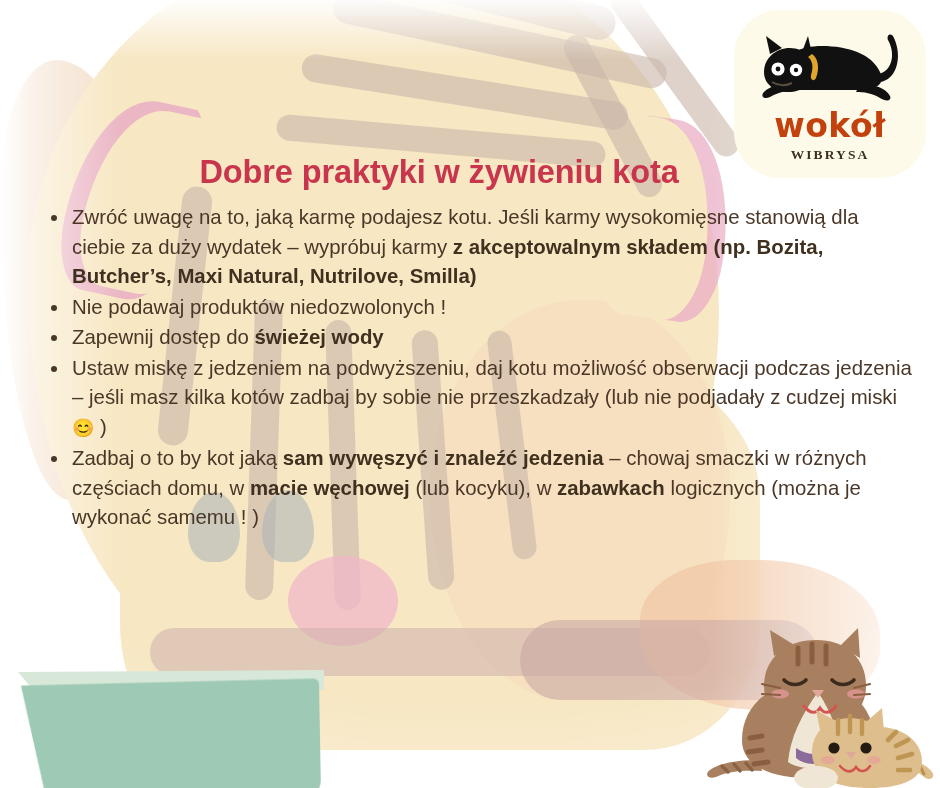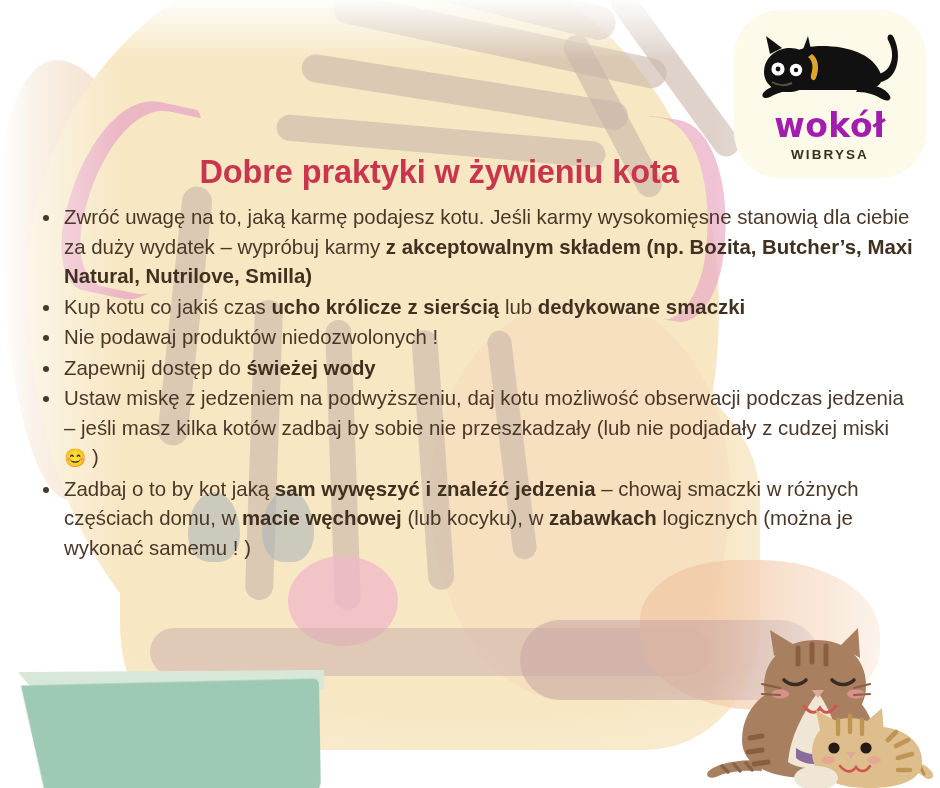--- a/index.html
+++ b/index.html
@@ -224,34 +224,34 @@
     border-radius: 46px 46px 46px 46px;
   }
   .logo-cat { position: absolute; left: 22px; top: 18px; width: 150px; height: 84px; }
   .logo-word {
     position: absolute;
     left: 0; right: 0;
     top: 96px;
     text-align: center;
     font-size: 33px;
     font-weight: bold;
-    color: #a21caf;
+    color: #c2410c;
     letter-spacing: .5px;
     font-family: "DejaVu Sans", sans-serif;
   }
   .logo-sub {
     position: absolute;
     left: 0; right: 0;
     top: 137px;
     text-align: center;
     font-size: 13.5px;
     font-weight: bold;
     letter-spacing: 2.1px;
     color: #3a3024;
-    font-family: Liberation Sans, sans-serif;
+    font-family: Liberation Serif, serif;
   }
 
   
   .content {
     position: absolute;
     left: 0; top: 0;
     width: 940px;
     z-index: 5;
   }
   h1.title {
@@ -260,21 +260,21 @@
     text-align: center;
     font-size: 32.5px;
     font-weight: bold;
     color: #c9354d;
     font-family: "Liberation Sans", sans-serif;
     letter-spacing: -0.1px;
     padding-right: 62px;
   }
   ul.tips {
     list-style: none;
-    margin: 12px 0 0 0;
+    margin: 12px 0 0 8px;
     padding: 0 24px 0 36px;
   }
   ul.tips > li {
     position: relative;
     color: #4a3728;
     font-size: 20.4px;
     line-height: 29.5px;
     margin: 0 0 1px 0;
     padding-left: 28px;
     font-family: "Liberation Sans", sans-serif;
@@ -363,21 +363,20 @@
       <path d="M16 54 C22 58 30 58 36 55" stroke="#e0c98f" stroke-width="2" fill="none" opacity=".35"></path>
     </svg>
     <div class="logo-word">wokół</div>
     <div class="logo-sub">WIBRYSA</div>
   </div>
 
   <div class="content">
     <h1 class="title">Dobre praktyki w żywieniu kota</h1>
     <ul class="tips">
         <li><span>Zwróć uwagę na to, jaką karmę podajesz kotu. Jeśli karmy wysokomięsne stanowią dla ciebie za duży wydatek – wypróbuj karmy </span><b>z akceptowalnym składem (np. Bozita, Butcher’s, Maxi Natural, Nutrilove, Smilla)</b></li>
-        <li><span>Kup kotu co jakiś czas </span><b>ucho królicze z sierścią</b><span> lub </span><b>dedykowane smaczki</b></li>
         <li><span>Nie podawaj produktów niedozwolonych !</span></li>
         <li><span>Zapewnij dostęp do </span><b>świeżej wody</b></li>
         <li><span> Ustaw miskę z jedzeniem na podwyższeniu, daj kotu możliwość obserwacji podczas jedzenia – jeśli masz kilka kotów zadbaj by sobie nie przeszkadzały (lub nie podjadały z cudzej miski </span><span class="emoji">😊</span><span> )</span></li>
         <li><span>Zadbaj o to by kot jaką </span><b>sam wywęszyć i znaleźć jedzenia</b><span> – chowaj smaczki w różnych częściach domu, w </span><b>macie węchowej</b><span> (lub kocyku), w </span><b>zabawkach</b><span> logicznych (można je wykonać samemu ! )</span></li>
       </ul>
   </div>
 
   <svg class="cats" viewBox="0 0 240 168">
 
     <path d="M60 140 C34 140 18 144 10 150 C4 154 8 160 16 157 C28 151 44 150 62 151 Z" fill="#a8805f"></path>

